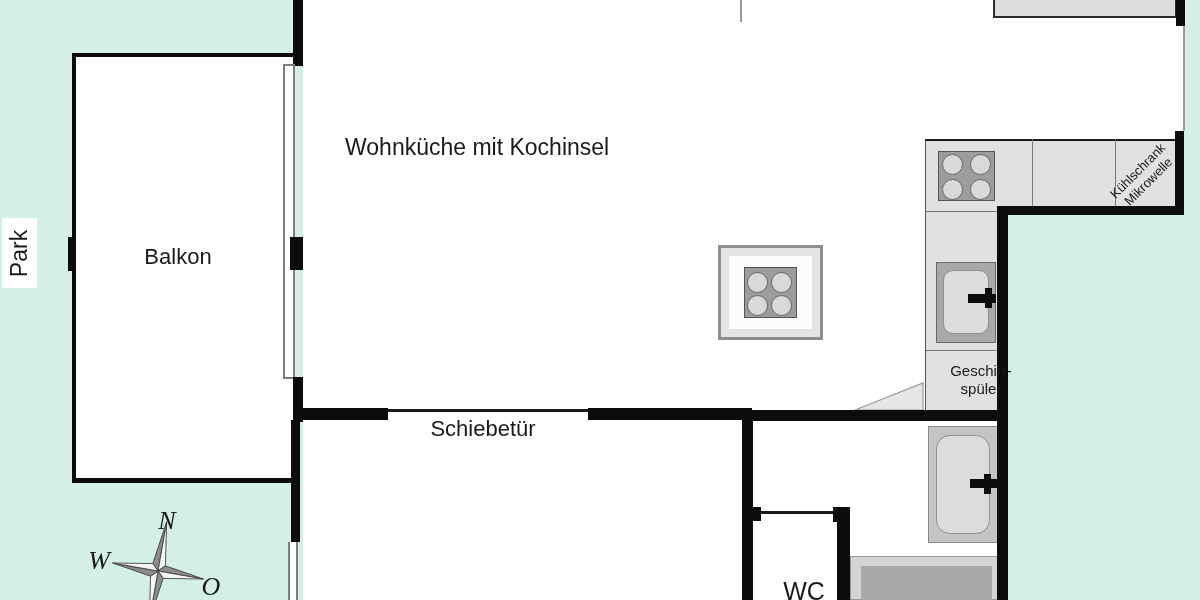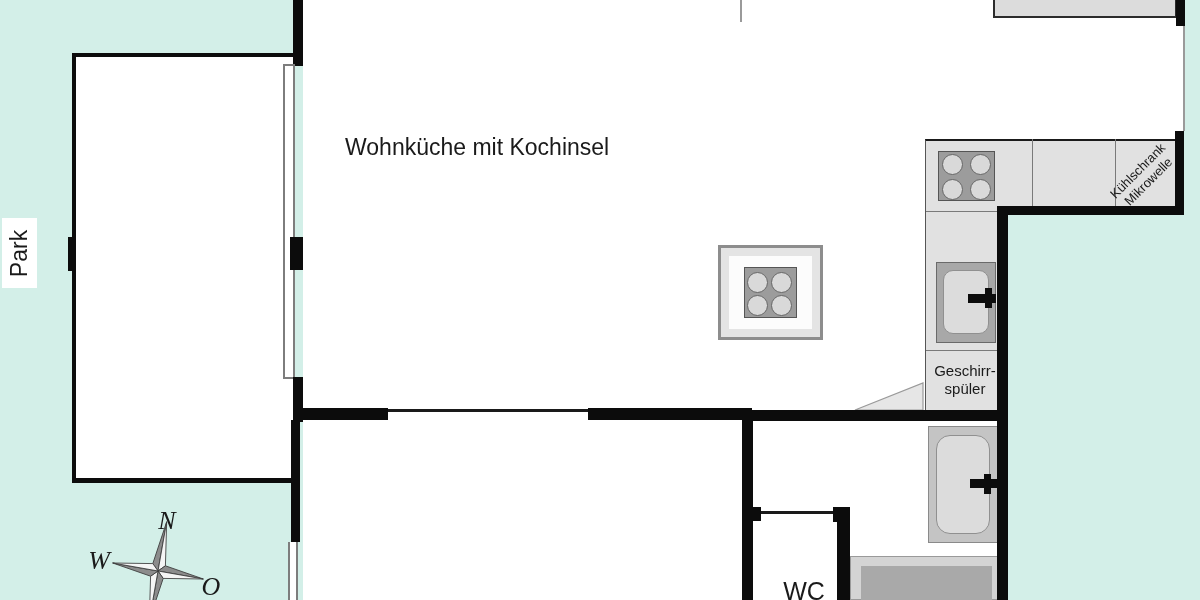--- a/index.html
+++ b/index.html
@@ -106,32 +106,34 @@
   <div class="wall" style="left:997px;top:206px;width:11px;height:394px;"></div>
   <div class="wall" style="left:997px;top:206px;width:187px;height:9px;"></div>
   <div class="wall" style="left:1175px;top:131px;width:9px;height:82px;"></div>
   <div class="wall" style="left:1176px;top:0;width:9px;height:26px;"></div>
   <div class="window" style="left:1177px;top:26px;width:8px;height:105px;border:none;border-right:2px solid #9a9a9a;"></div>
 
   <div class="abs" style="left:740px;top:0;width:2px;height:22px;background:#9a9a9a;"></div>
 
   <div class="lbl" style="left:345px;top:134px;font-size:23px;text-align:center;">Wohnküche mit Kochinsel</div>
 
+  <div class="lbl center" style="left:108px;top:244px;width:140px;height:26px;font-size:22px;">Balkon</div>
 
+  <div class="lbl center" style="left:418px;top:416px;width:130px;height:26px;font-size:22px;">Schiebetür</div>
 
 
   <div class="lbl center" style="left:769px;top:576px;width:70px;height:30px;font-size:25px;">WC</div>
 
 
   <div class="lbl center" style="left:1093px;top:146px;width:100px;height:60px;font-size:13px;line-height:15px;transform:rotate(-45deg);flex-direction:column;">
     <span>Kühlschrank</span>
     <span>Mikrowelle</span>
   </div>
 
-  <div class="lbl center" style="left:925px;top:360px;width:80px;height:40px;font-size:15px;line-height:18px;flex-direction:column;">
+  <div class="lbl center" style="left:925px;top:360px;width:80px;height:40px;font-size:15px;line-height:18px;flex-direction:column;padding-left:16px;">
     <span>Geschirr-</span>
     <span>spüler</span>
   </div>
 
   <div class="abs center" style="left:2px;top:218px;width:35px;height:70px;background:#ffffff;">
     <span class="lbl" style="position:static;font-size:23px;transform:rotate(-90deg);">Park</span>
   </div>
 
   <svg class="abs" style="left:60px;top:495px;" width="170" height="105" viewBox="60 495 170 105">
     <g transform="rotate(10 158 571)" stroke="#3a3a3a" stroke-width="0.8">

